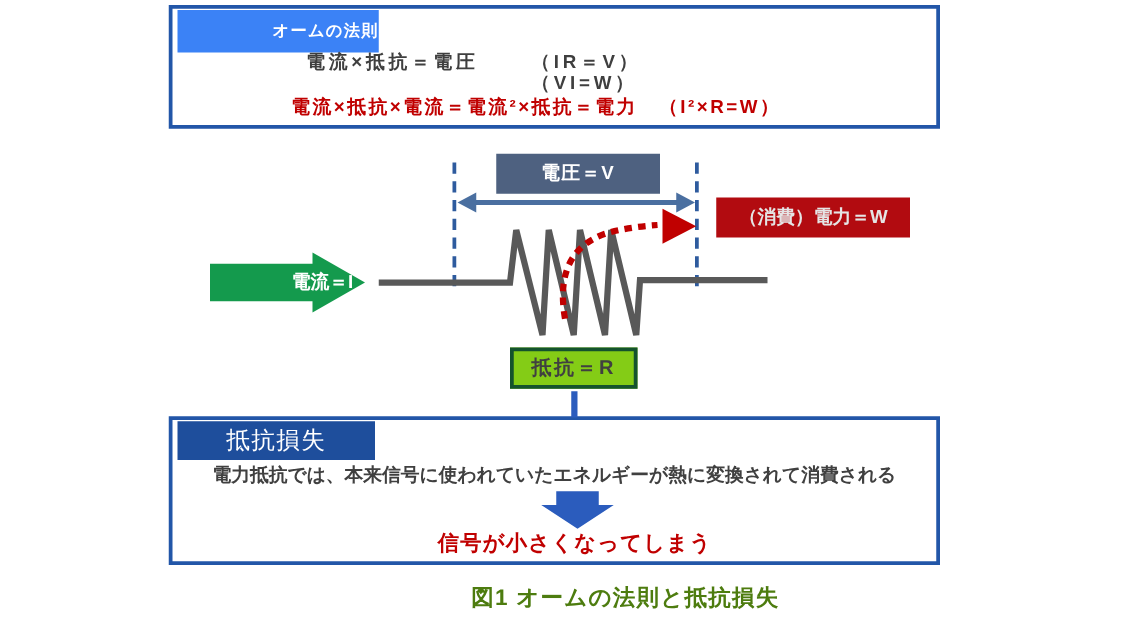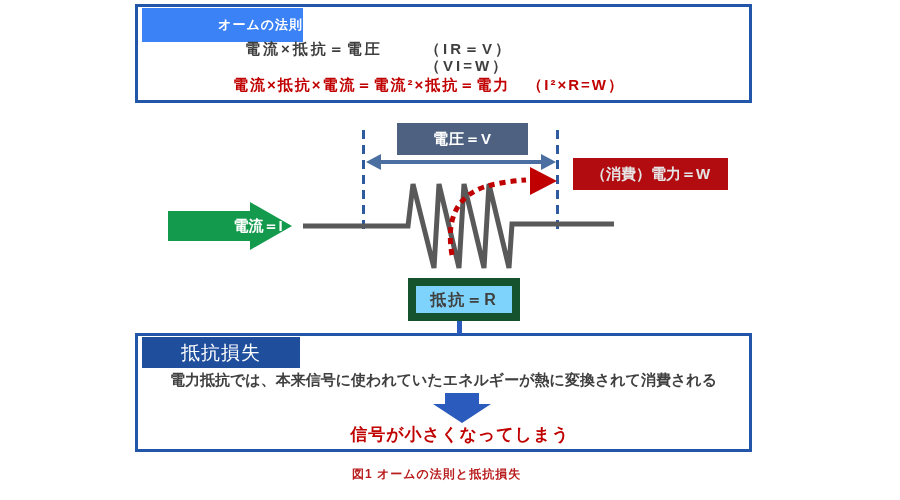--- a/index.html
+++ b/index.html
@@ -15,28 +15,28 @@
   .formula{color:#3F3F3F;font-size:15px;font-weight:600;letter-spacing:3px;white-space:nowrap;}
   #f1l{left:245px;top:40px;} #f1r{left:425px;top:40px;}
   #f2l{left:245px;top:57px;} #f2r{left:425px;top:57px;}
   #f3{left:233px;top:76px;color:#C00000;font-size:15px;font-weight:bold;letter-spacing:2px;white-space:nowrap;}
   
   #svg-diagram{left:0;top:0;width:900px;height:500px;z-index:1;}
   .lbl{z-index:2;text-align:center;font-weight:bold;white-space:nowrap;}
   #current-label{left:168px;top:212px;width:84px;height:28px;line-height:28px;color:#fff;font-size:15px;margin-left:48px;}
   #voltage-box{left:397px;top:123px;width:131px;height:32px;line-height:32px;background:#4E6180;color:#fff;font-size:15px;letter-spacing:1px;}
   #power-box{left:573px;top:158px;width:155px;height:32px;line-height:32px;background:#B20B10;color:#e5e5e5;font-size:15px;}
-  #resistance-box{left:408px;top:278px;width:96px;height:27px;line-height:27px;border:8px solid #14532d;background:#7dd3fc;color:#404040;font-size:16px;letter-spacing:2px;}
+  #resistance-box{left:408px;top:278px;width:96px;height:27px;line-height:27px;border:3px solid #14532d;background:#84cc16;color:#404040;font-size:16px;letter-spacing:2px;}
   
   #loss-box{left:135px;top:333px;width:611px;height:113px;border:3px solid #2256A8;background:#fff;}
   #loss-tab{left:142px;top:337px;width:158px;height:31px;background:#1E4E9C;color:#fff;
             font-weight:normal;font-size:19px;letter-spacing:1px;line-height:31px;text-align:center;}
   #loss-body{left:140px;top:371px;width:607px;text-align:center;color:#404040;font-size:15px;font-weight:600;z-index:2;}
   #loss-conclusion{left:160px;top:423px;width:600px;text-align:center;color:#C00000;font-size:17px;font-weight:bold;letter-spacing:1px;z-index:2;}
-  #caption{left:352px;top:466px;color:#b91c1c;font-size:12px;font-weight:bold;letter-spacing:1px;}
+  #caption{left:377px;top:466px;color:#4d7c0f;font-size:18px;font-weight:bold;letter-spacing:1px;}
 </style>
 </head>
 <body>
 
 <div id="canvas">
 
   <div id="ohm-box" class="abs"></div>
   <div id="ohm-tab" class="abs">オームの法則</div>
   <div id="f1l" class="abs formula">電流×抵抗＝電圧</div>
   <div id="f1r" class="abs formula">（IR＝V）</div>

